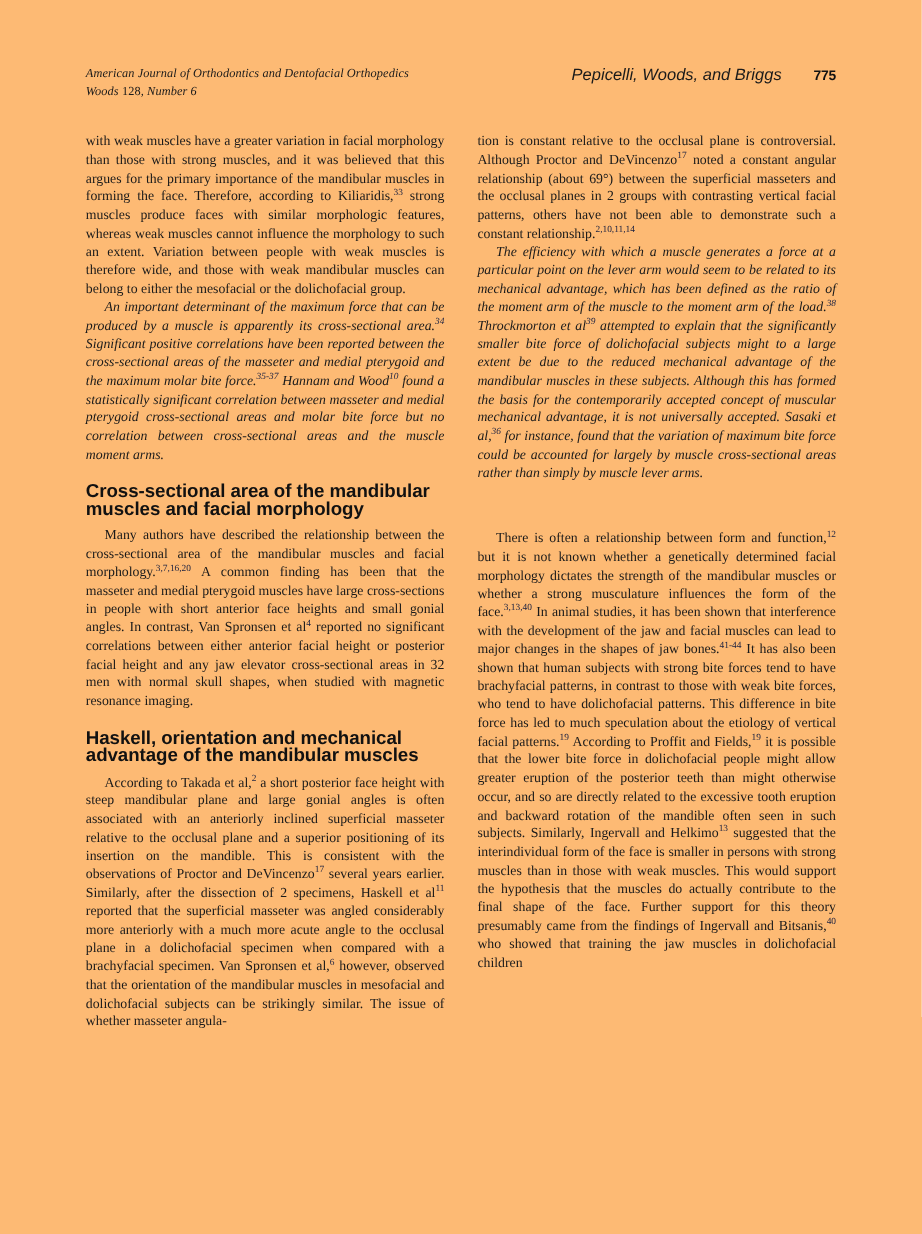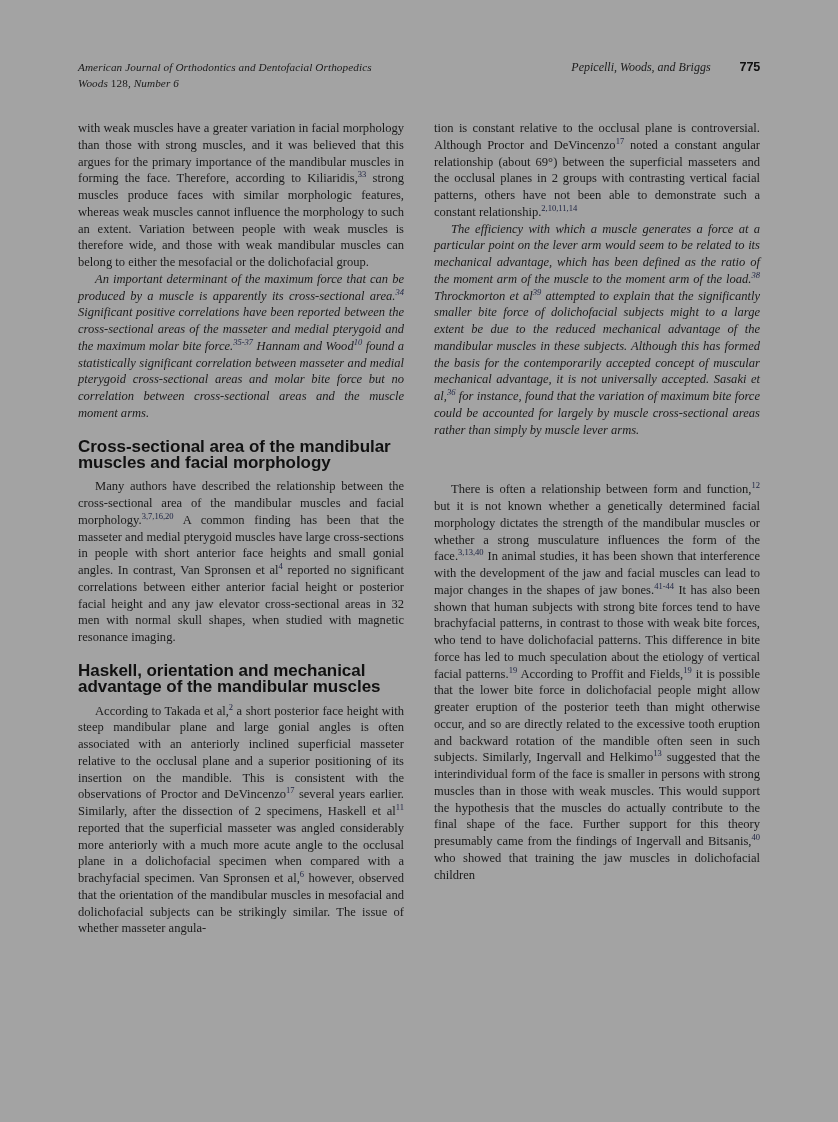--- a/index.html
+++ b/index.html
@@ -5,21 +5,21 @@
 <style>
   html, body {
     margin: 0;
     padding: 0;
     background: #ffffff;
   }
   .page {
     position: relative;
     width: 838px;
     height: 1122px;
-    background: #a3a3a3;
+    background: #fdba74;
     box-sizing: border-box;
     overflow: hidden;
     font-family: "Liberation Serif", "DejaVu Serif", serif;
     color: #1a1a1a;
   }
 
   
   .running-head {
     position: absolute;
     left: 78px;
@@ -46,23 +46,23 @@
   .rh-right {
     position: absolute;
     right: 0;
     top: 0;
     display: flex;
     align-items: baseline;
     gap: 9px;
     white-space: nowrap;
   }
   .rh-authors {
-    font-family: Liberation Serif, serif;
+    font-family: Liberation Sans, sans-serif;
     font-style: italic;
-    font-size: 12px;
+    font-size: 15px;
     color: #1a1a1a;
   }
   .rh-pagenum {
     font-family: "Liberation Sans", "DejaVu Sans", sans-serif;
     font-weight: bold;
     font-size: 12.6px;
     color: #111111;
     letter-spacing: -0.2px;
     margin-left: 20px;
   }

